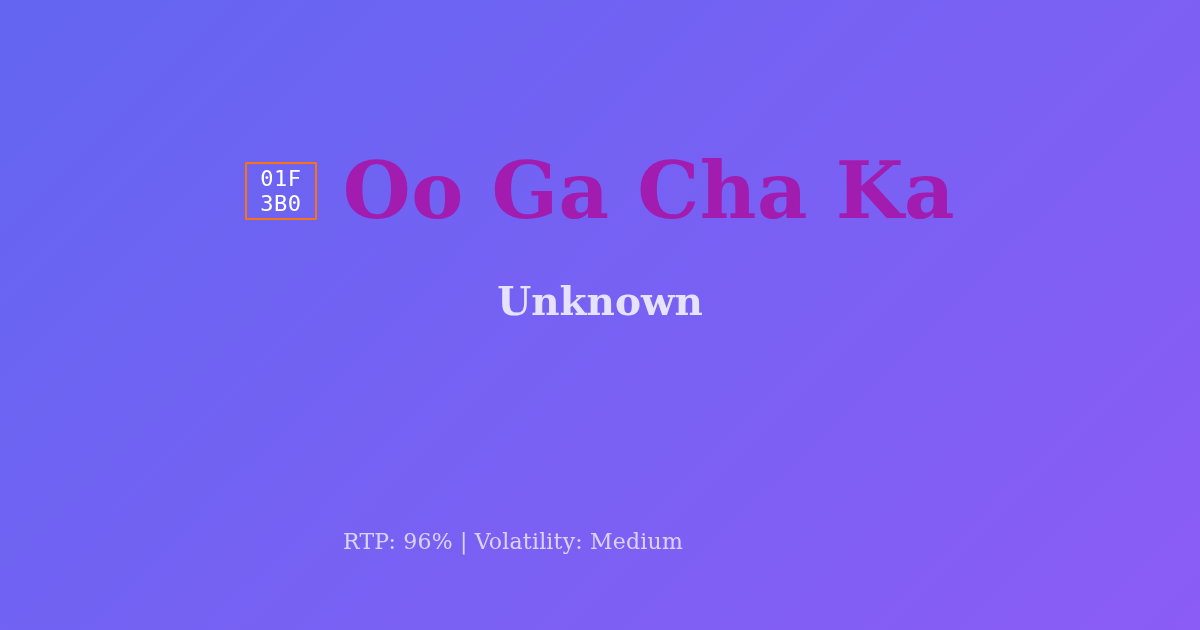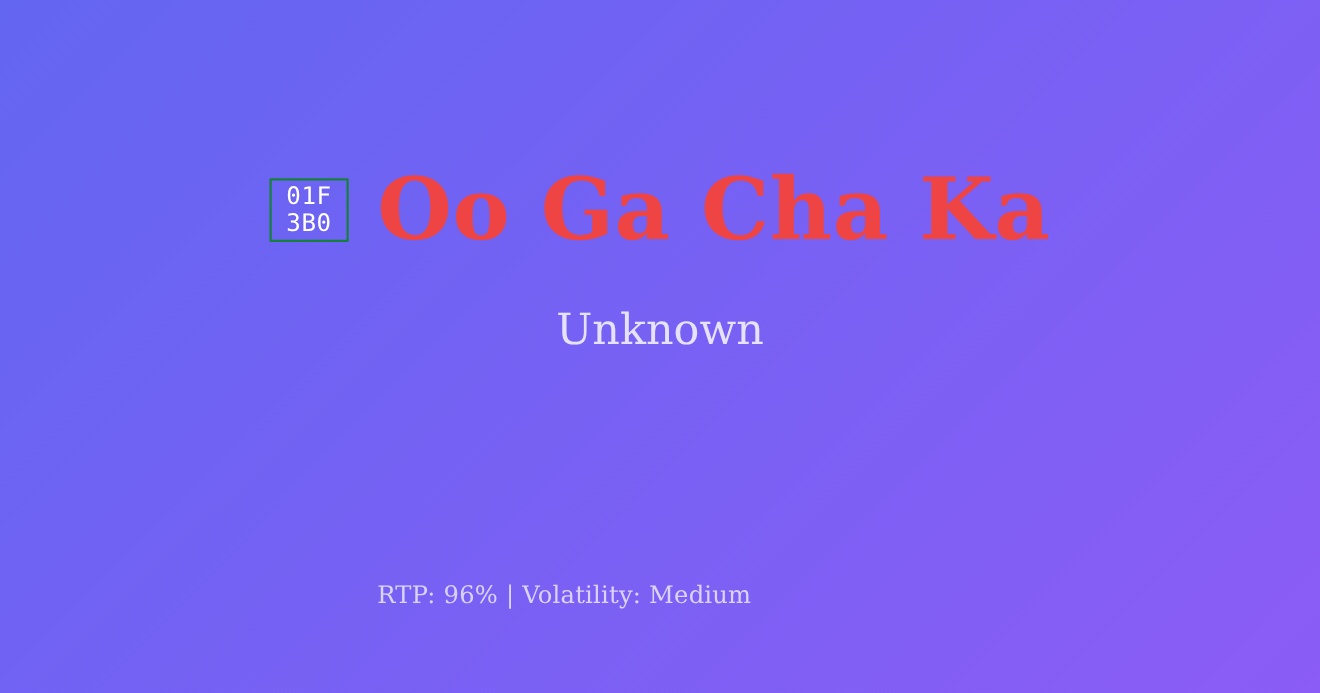--- a/index.html
+++ b/index.html
@@ -45,21 +45,21 @@
     align-items: center;
     justify-content: center;
     gap: 26px;
     width: 100%;
   }
 
   
   .tofu-glyph {
     width: 72px;
     height: 58px;
-    border: 2px solid #15803d;
+    border: 2px solid #f97316;
     border-radius: 1px;
     display: flex;
     flex-direction: column;
     align-items: center;
     justify-content: center;
     flex: 0 0 auto;
     padding: 2px 0;
   }
 
   .tofu-glyph .hexrow {
@@ -68,31 +68,31 @@
     line-height: 25px;
     font-weight: 400;
     color: #FFFFFF;
     letter-spacing: 0.5px;
   }
 
   .game-title {
     font-family: "DejaVu Serif", "Liberation Serif", serif;
     font-size: 78px;
     font-weight: 700;
-    color: #ef4444;
+    color: #a21caf;
     line-height: 1.05;
     letter-spacing: 0.5px;
     white-space: nowrap;
   }
 
   .game-subtitle {
     margin-top: 46px;
     font-family: "DejaVu Serif", "Liberation Serif", serif;
     font-size: 39px;
-    font-weight: 400;
+    font-weight: 700;
     color: rgba(255, 255, 255, 0.82);
     line-height: 1.2;
     text-align: right;
   }
 
   
   .card-footer {
     position: absolute;
     left: 0;
     top: 528px;

